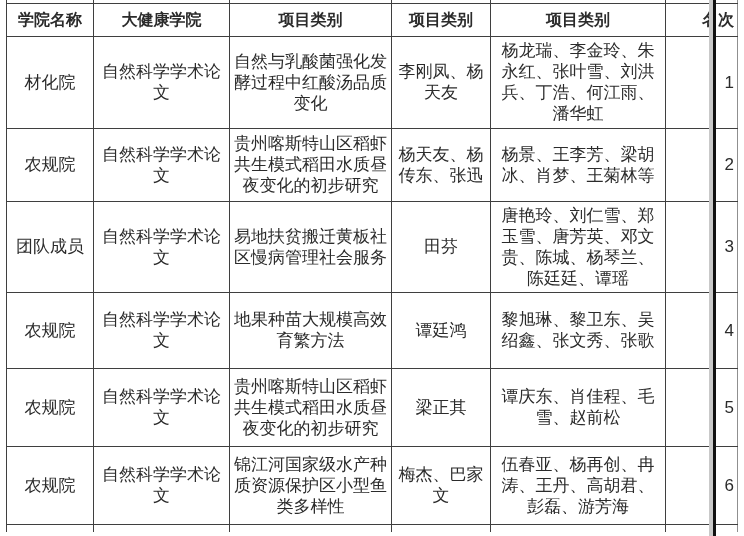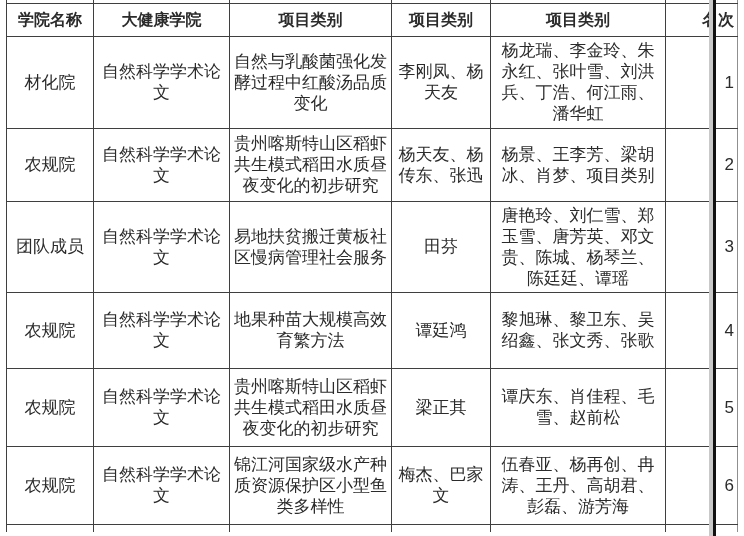--- a/index.html
+++ b/index.html
@@ -117,21 +117,21 @@
         <td>李刚凤、杨天友</td>
         <td>杨龙瑞、李金玲、朱永红、张叶雪、刘洪兵、丁浩、何江雨、潘华虹</td>
         <td>1</td>
       </tr>
 
       <tr class="r1">
         <td>农规院</td>
         <td>自然科学学术论文</td>
         <td>贵州喀斯特山区稻虾共生模式稻田水质昼夜变化的初步研究</td>
         <td>杨天友、杨传东、张迅</td>
-        <td>杨景、王李芳、梁胡冰、肖梦、项目类别</td>
+        <td>杨景、王李芳、梁胡冰、肖梦、王菊林等</td>
         <td>2</td>
       </tr>
 
       <tr class="r2">
         <td>团队成员</td>
         <td>自然科学学术论文</td>
         <td>易地扶贫搬迁黄板社区慢病管理社会服务</td>
         <td>田芬</td>
         <td>唐艳玲、刘仁雪、郑玉雪、唐芳英、邓文贵、陈城、杨琴兰、陈廷廷、谭瑶</td>
         <td>3</td>

